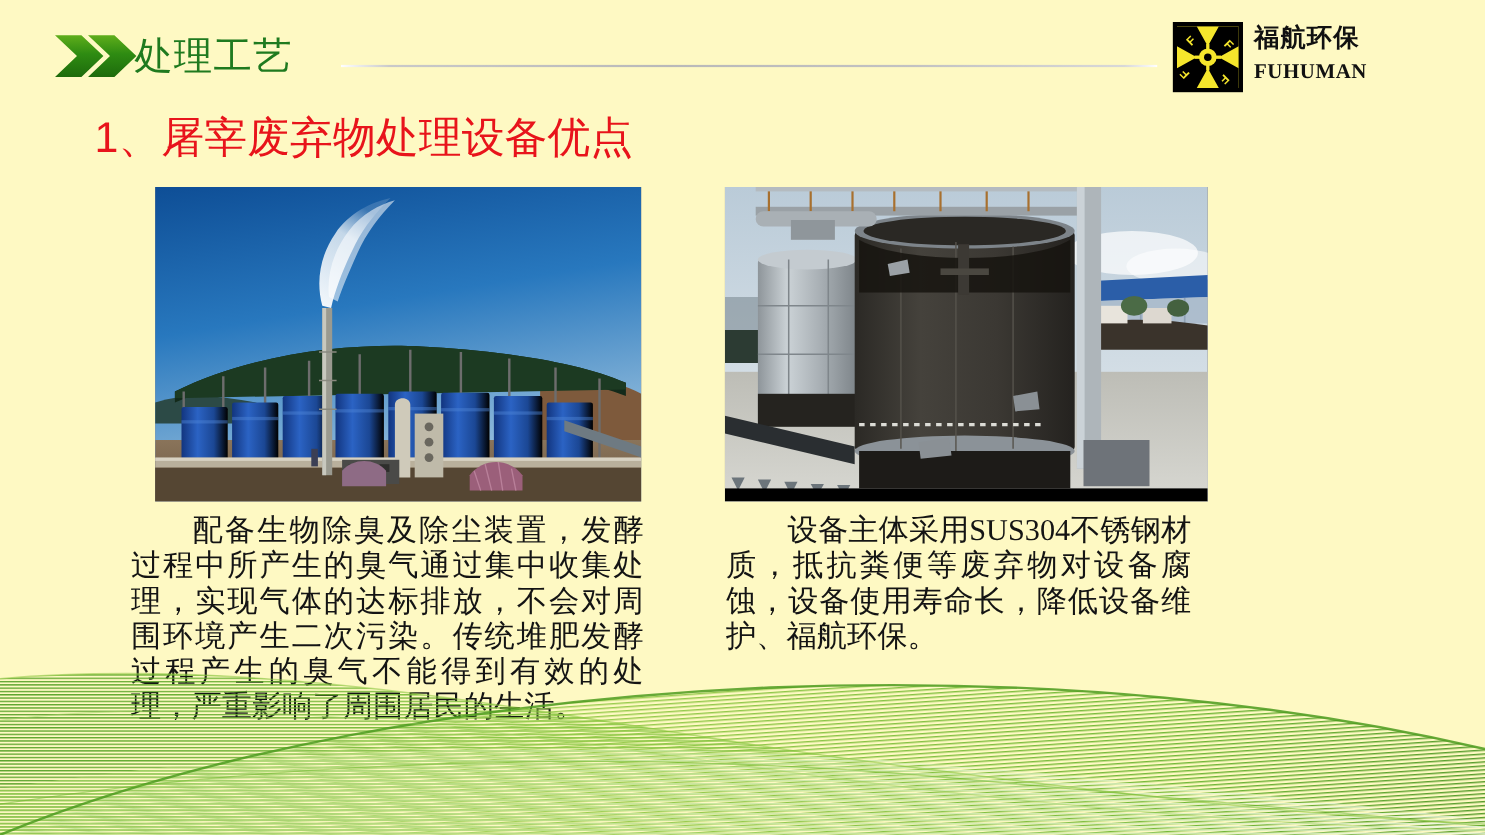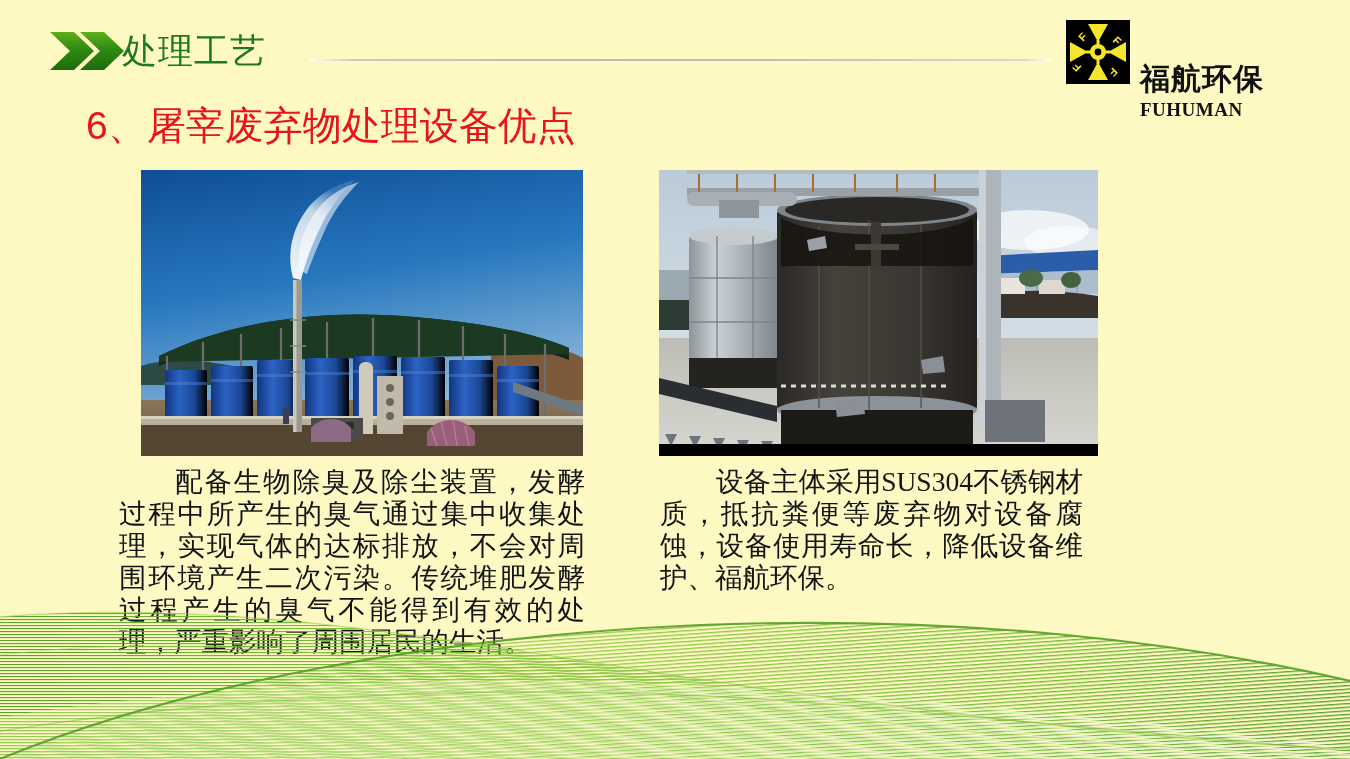--- a/index.html
+++ b/index.html
@@ -42,22 +42,22 @@
     position:absolute; left:1066px; top:20px; width:200px; height:66px;
   }
   .logo-mark{
     position:absolute; left:0; top:0; width:64px; height:64px;
   }
   .logo-text{
     position:absolute; left:74px; top:-2px; width:130px;
   }
   .logo-cn{
     font-family:"Liberation Sans","DejaVu Sans",sans-serif;
-    font-weight:bold; font-size:30px; line-height:33px;
-    color:#111111; letter-spacing:1px; white-space:nowrap;margin-top:44px;
+    font-weight:bold; font-size:23px; line-height:33px;
+    color:#111111; letter-spacing:1px; white-space:nowrap;
   }
   .logo-en{
     font-family:"Liberation Serif","DejaVu Serif",serif;
     font-weight:bold; font-size:19px; line-height:29px;
     color:#111111; letter-spacing:0.5px; white-space:nowrap;
   }
 
   
   .slide-title{
     position:absolute; left:86px; top:102px;
@@ -146,21 +146,21 @@
           <text x="47" y="47" transform="rotate(135 47 47)">F</text>
         </g>
       </svg>
     </div>
     <div class="logo-text">
       <div class="logo-cn">福航环保</div>
       <div class="logo-en">FUHUMAN</div>
     </div>
   </div>
 
-  <div class="slide-title">6、屠宰废弃物处理设备优点</div>
+  <div class="slide-title">1、屠宰废弃物处理设备优点</div>
 
   <div class="photo" id="photo-left">
     <svg viewBox="0 0 442 286" preserveAspectRatio="none">
       <defs>
         <linearGradient id="skyL" x1="0" y1="0" x2="0.25" y2="1">
           <stop offset="0%" stop-color="#0E4E96"></stop>
           <stop offset="45%" stop-color="#2878BE"></stop>
           <stop offset="100%" stop-color="#9FC4DF"></stop>
         </linearGradient>
         <linearGradient id="smokeG" x1="0" y1="1" x2="0.4" y2="0">

